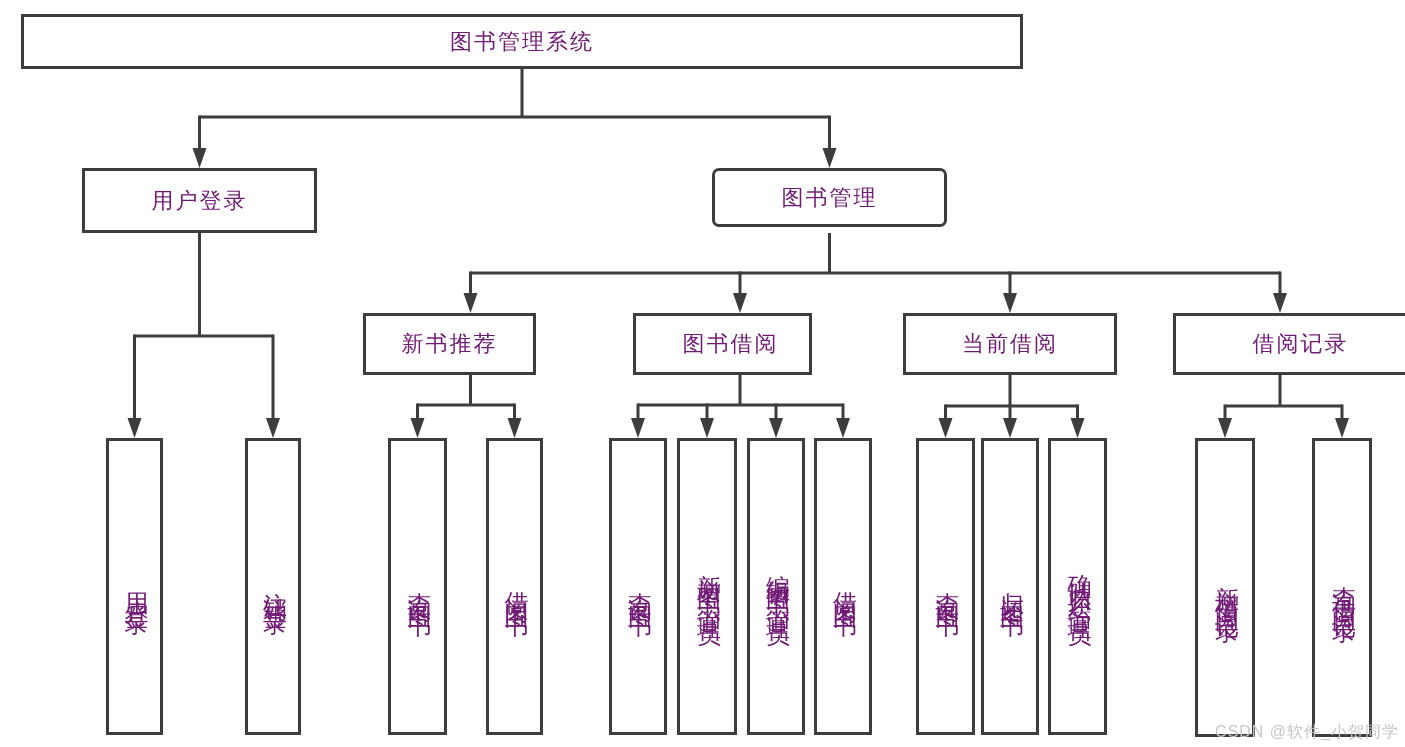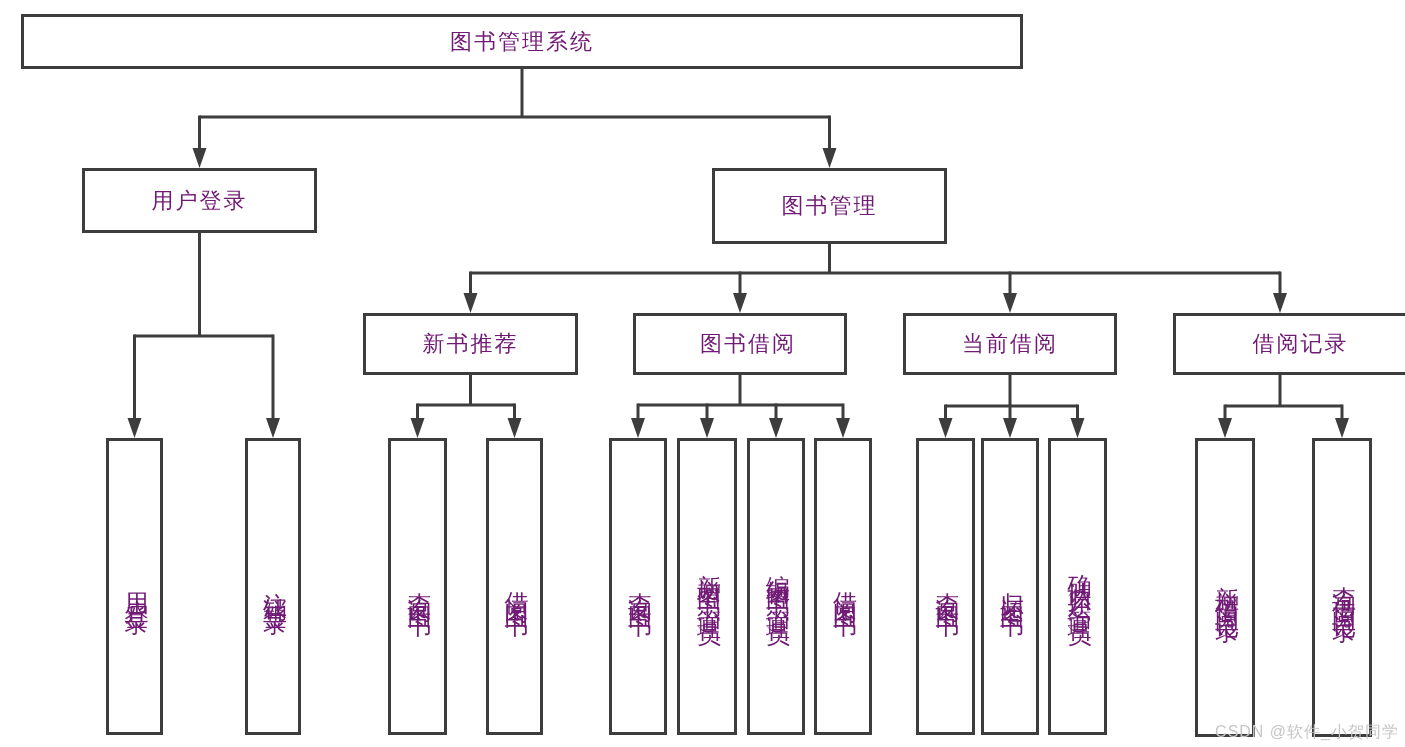--- a/index.html
+++ b/index.html
@@ -103,27 +103,27 @@
       <line x1="1342" y1="404.5" x2="1342" y2="422" stroke="#3d3d3d" stroke-width="3"></line>
       <polygon points="1335,418 1349,418 1342,438" fill="#3d3d3d"></polygon>
     </svg>
   <div id="nodes">
       <div class="node" style="left: 21px; top: 14px; width: 1002px; height: 55px;">
         <span class="node-label">图书管理系统</span>
       </div>
       <div class="node" style="left: 82px; top: 168px; width: 235px; height: 65px;">
         <span class="node-label">用户登录</span>
       </div>
-      <div class="node" style="left: 712px; top: 168px; width: 235px; height: 76px;">
+      <div class="node" style="left: 712px; top: 168px; width: 235px; height: 59px; border-radius: 7px;">
         <span class="node-label">图书管理</span>
       </div>
-      <div class="node" style="left: 363px; top: 313px; width: 215px; height: 62px;">
+      <div class="node" style="left: 363px; top: 313px; width: 173px; height: 62px;">
         <span class="node-label">新书推荐</span>
       </div>
-      <div class="node" style="left: 633px; top: 313px; width: 214px; height: 62px; padding-left: 16px;">
+      <div class="node" style="left: 633px; top: 313px; width: 179px; height: 62px; padding-left: 16px;">
         <span class="node-label">图书借阅</span>
       </div>
       <div class="node" style="left: 903px; top: 313px; width: 214px; height: 62px;">
         <span class="node-label">当前借阅</span>
       </div>
       <div class="node" style="left: 1173px; top: 313px; width: 255px; height: 62px;">
         <span class="node-label">借阅记录</span>
       </div>
       <div class="node vertical" style="left: 106px; top: 438px; width: 57px; height: 297px;">
         <span class="node-label">用户登录</span>

